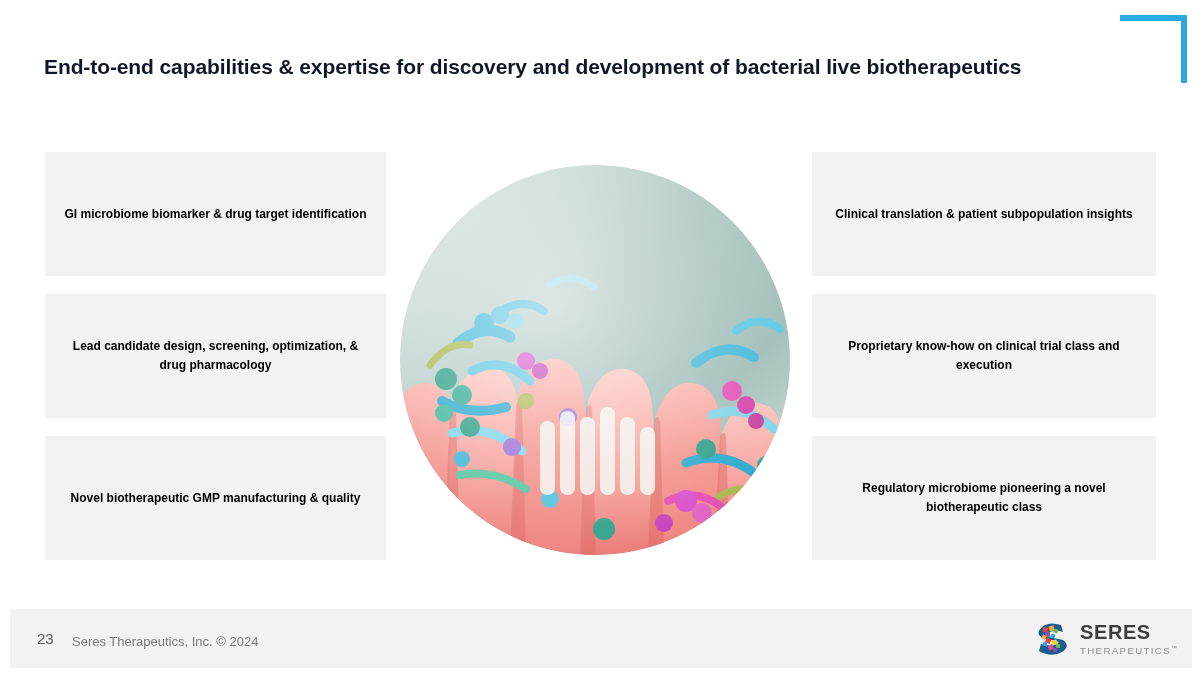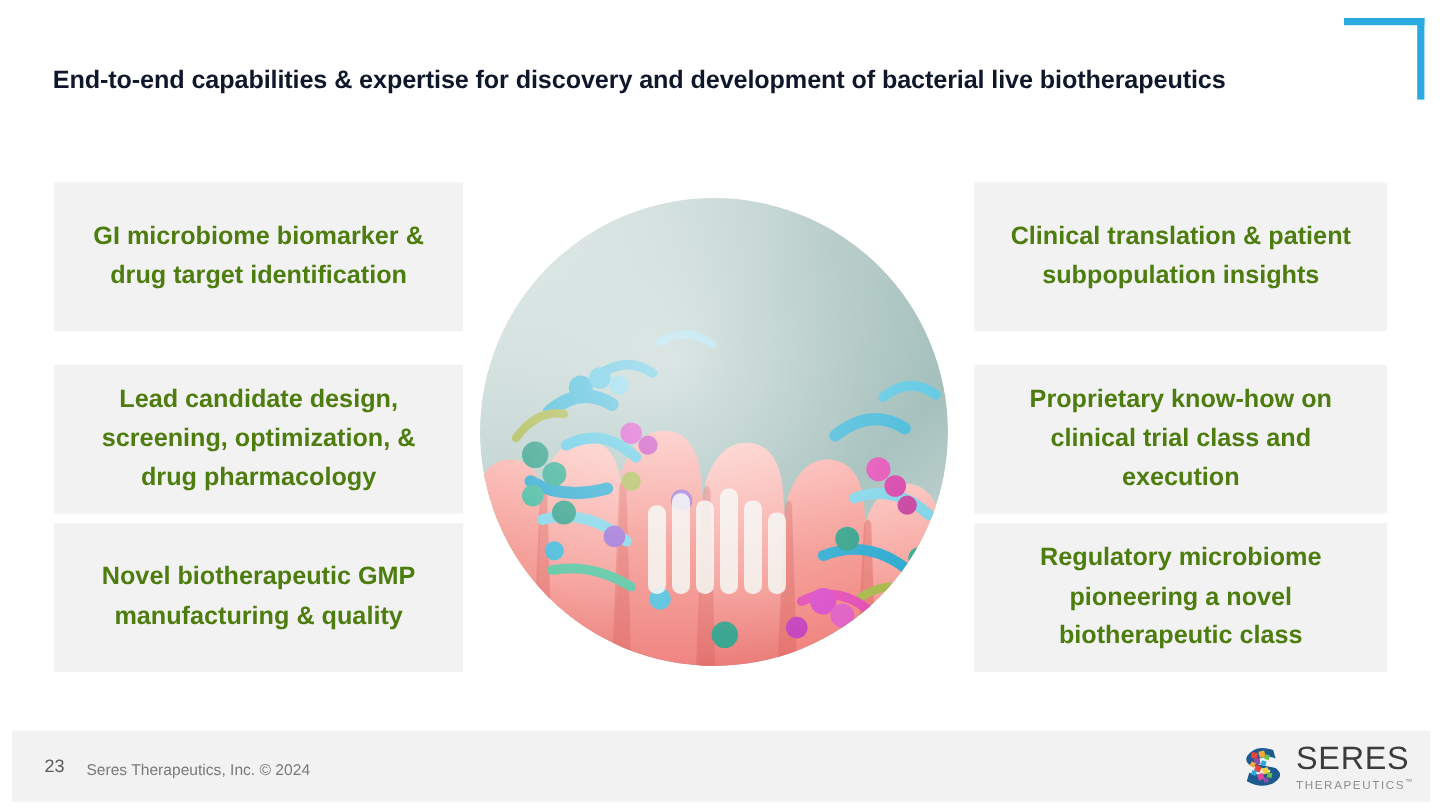--- a/index.html
+++ b/index.html
@@ -45,29 +45,29 @@
     position: absolute;
     background: #f2f2f2;
     display: flex;
     align-items: center;
     justify-content: center;
     text-align: center;
     box-sizing: border-box;
     padding: 6px 14px;
   }
   .cap-box .cap-text {
-    font-size: 21px;
+    font-size: 12px;
     font-weight: bold;
-    color: #4d7c0f;
+    color: #000000;
     line-height: 1.55;
   }
   .col-left  { left: 45px;  width: 341px; }
   .col-right { left: 812px; width: 344px; }
   .row-1 { top: 152px; height: 124px; }
-  .row-2 { top: 304px; height: 124px; justify-content: flex-end; }
+  .row-2 { top: 294px; height: 124px; justify-content: flex-end; }
   .row-3 { top: 436px; height: 124px; }
 
   
   #center-graphic {
     position: absolute;
     left: 400px;
     top: 165px;
     width: 390px;
     height: 390px;
   }
@@ -140,22 +140,22 @@
     align-items: center;
   }
   #logo-mark { width: 44px; height: 44px; flex: none; }
   #logo-wordmark {
     margin-left: 6px;
     display: flex;
     flex-direction: column;
     justify-content: center;
   }
   #logo-name {
-    font-size: 27px;
-    font-weight: normal;
+    font-size: 20px;
+    font-weight: bold;
     color: #3c3c3c;
     letter-spacing: 0.6px;
     line-height: 1;
   }
   #logo-tagline {
     font-size: 9.7px;
     color: #8e8e8e;
     letter-spacing: 1.35px;
     line-height: 1;
     margin-top: 3px;

